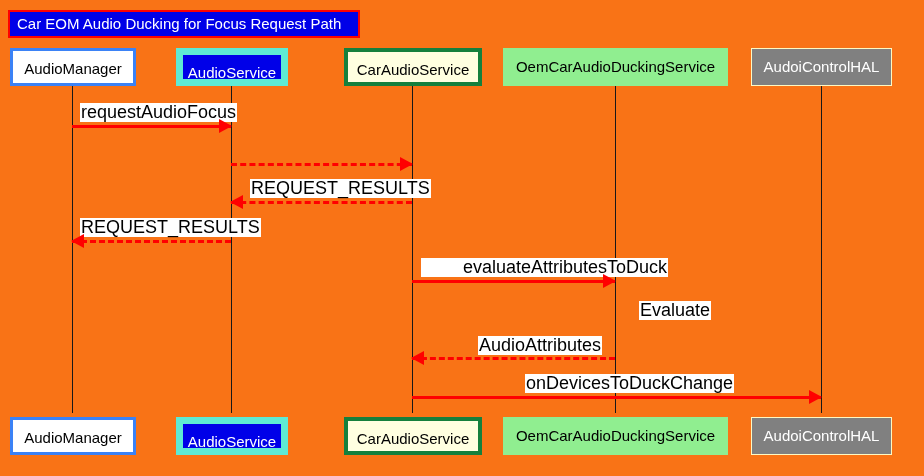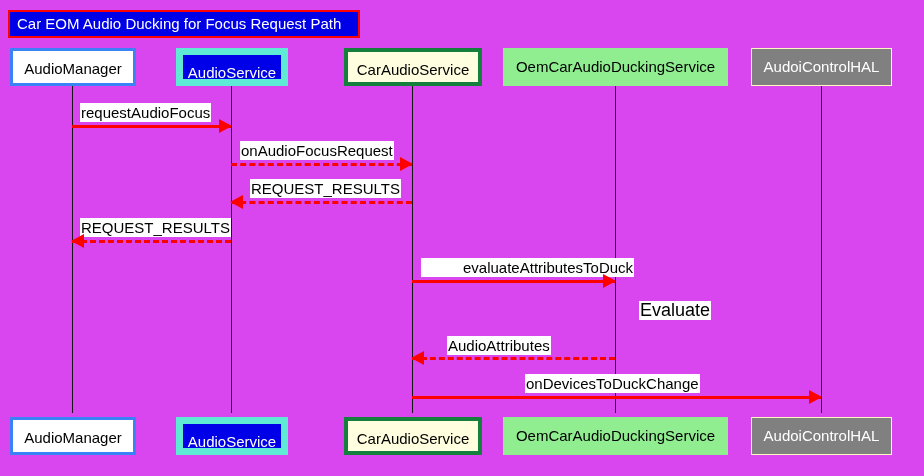--- a/index.html
+++ b/index.html
@@ -7,21 +7,21 @@
     padding: 0;
     background: #000000;
   }
   body {
     font-family: "Liberation Sans", sans-serif;
   }
   #diagram {
     position: relative;
     width: 924px;
     height: 476px;
-    background: #d946ef;
+    background: #f97316;
     overflow: hidden;
   }
 
   
   .title-box {
     position: absolute;
     left: 8px;
     top: 10px;
     width: 352px;
     height: 28px;
@@ -110,21 +110,21 @@
   .msg.to-left .head {
     left: -1px;
     border-right: 13px solid #FF0000;
   }
 
   
   .msg-label {
     position: absolute;
     background: #FFFFFF;
     color: #000000;
-    font-size: 15px;
+    font-size: 18px;
     line-height: 19px;
     white-space: nowrap;
     padding: 0 1px;
   }
 
   
   .note-label {
     position: absolute;
     background: #FFFFFF;
     color: #000000;
@@ -162,21 +162,20 @@
   <div class="participant p-gray" style="left:751px; top:48px; width:141px;">
     <span>AudoiControlHAL</span>
   </div>
 
   <div class="msg-label" style="left:80px; top:103px;">requestAudioFocus</div>
   <div class="msg to-right" style="left:72px; top:125px; width:159px;">
     <div class="line"></div>
     <div class="head"></div>
   </div>
 
-  <div class="msg-label" style="left:240px; top:141px;">onAudioFocusRequest</div>
   <div class="msg to-right dashed" style="left:231px; top:163px; width:181px;">
     <div class="line"></div>
     <div class="head"></div>
   </div>
 
   <div class="msg-label" style="left:250px; top:179px;">REQUEST_RESULTS</div>
   <div class="msg to-left dashed" style="left:231px; top:201px; width:181px;">
     <div class="line"></div>
     <div class="head"></div>
   </div>
@@ -188,21 +187,21 @@
   </div>
 
   <div class="msg-label" style="left:421px; top:258px;padding-left:42px;">evaluateAttributesToDuck</div>
   <div class="msg to-right" style="left:412px; top:280px; width:203px;">
     <div class="line"></div>
     <div class="head"></div>
   </div>
 
   <div class="note-label" style="left:639px; top:301px;">Evaluate</div>
 
-  <div class="msg-label" style="left:447px; top:336px;">AudioAttributes</div>
+  <div class="msg-label" style="left:478px; top:336px;">AudioAttributes</div>
   <div class="msg to-left dashed" style="left:412px; top:357px; width:203px;">
     <div class="line"></div>
     <div class="head"></div>
   </div>
 
   <div class="msg-label" style="left:525px; top:374px;">onDevicesToDuckChange</div>
   <div class="msg to-right" style="left:412px; top:396px; width:409px;">
     <div class="line"></div>
     <div class="head"></div>
   </div>

